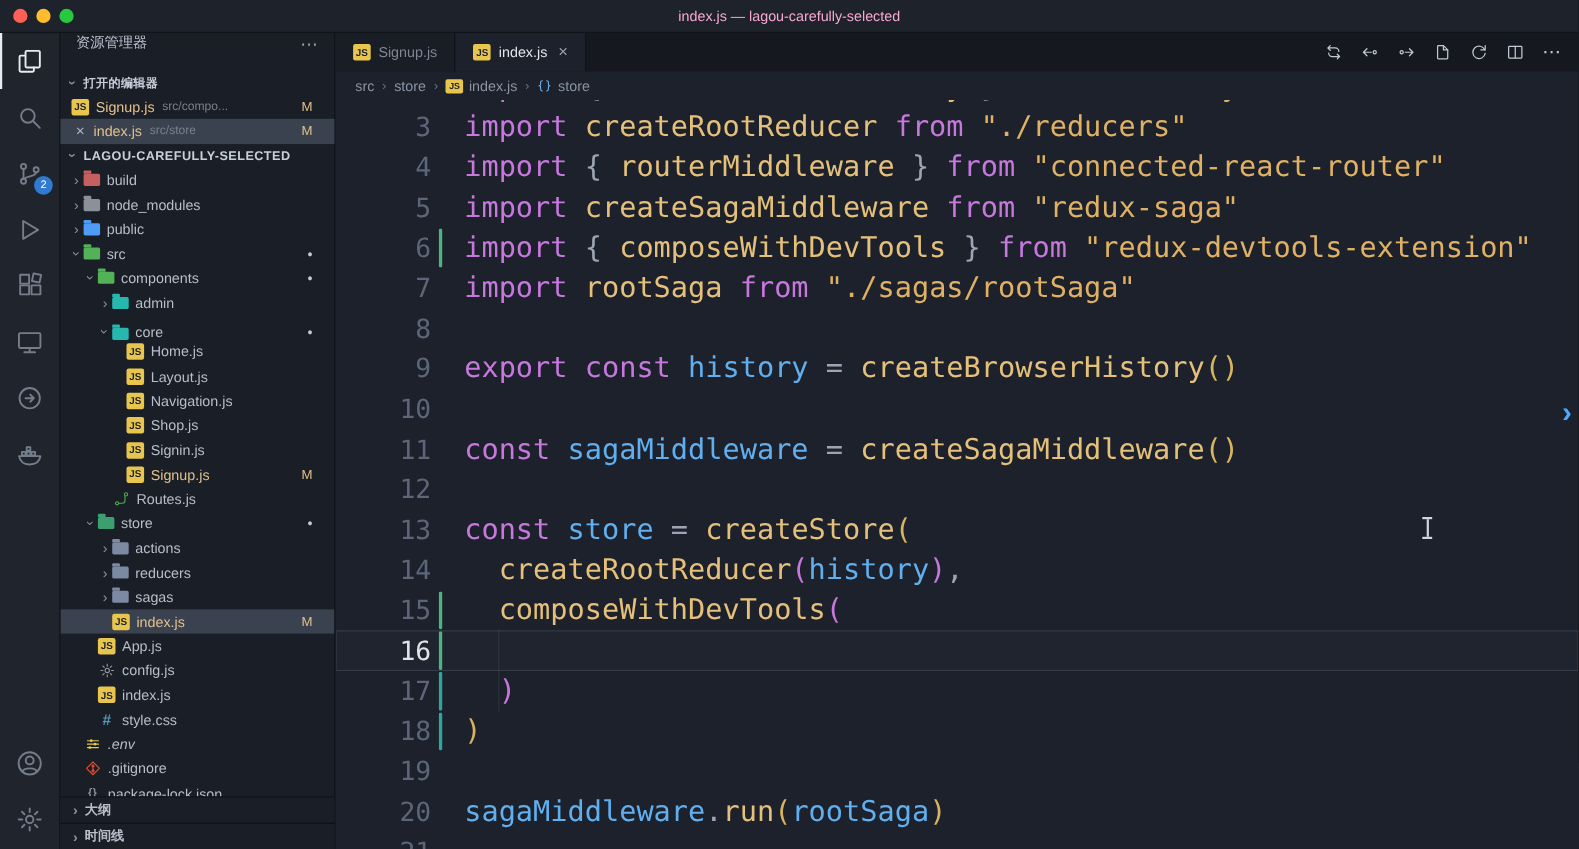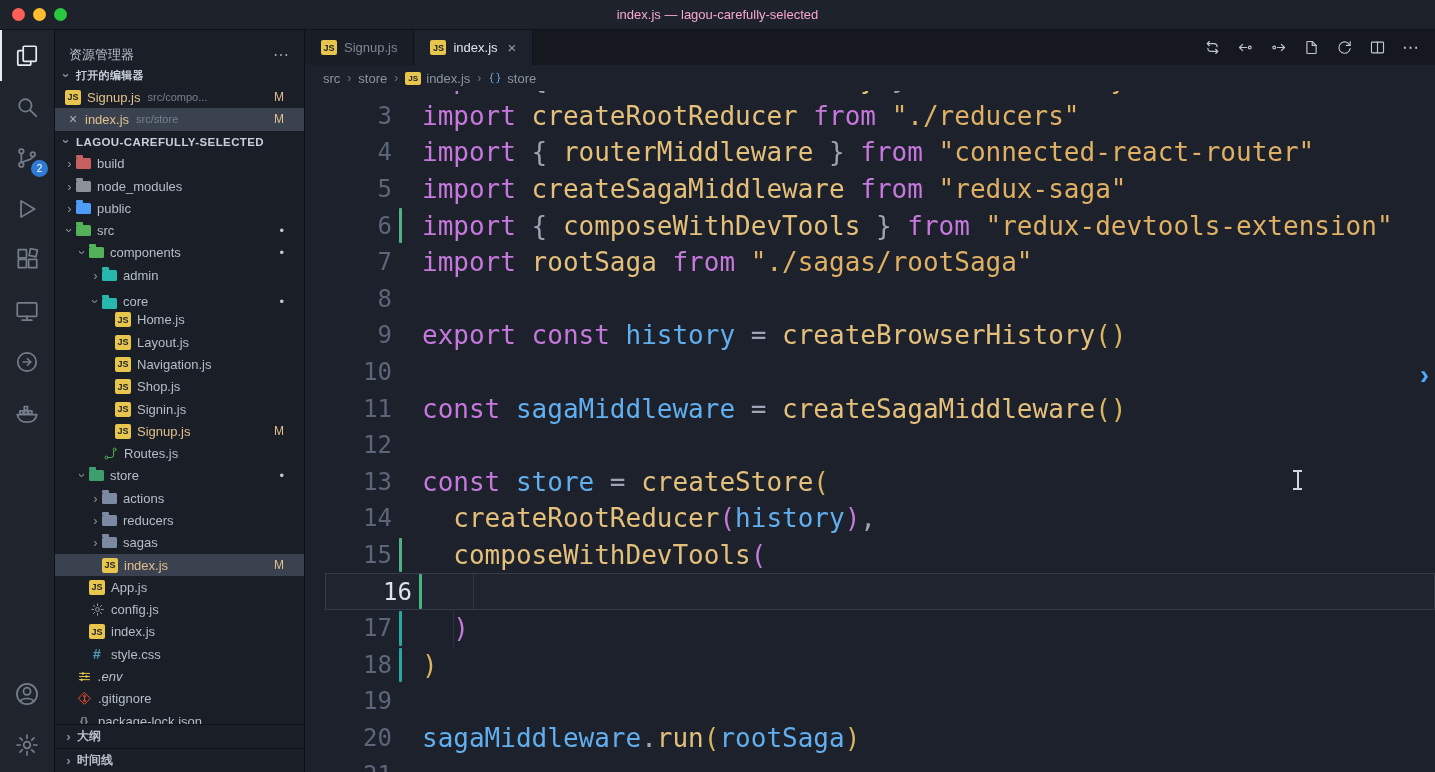--- a/index.html
+++ b/index.html
@@ -20,21 +20,21 @@
   
   .activitybar{flex:0 0 55px;background:#20242d;border-right:1px solid #0d1015;display:flex;flex-direction:column;}
   #activity-top{flex:1;}
   .aitem{width:54px;height:51px;display:flex;align-items:center;justify-content:center;color:#747d8a;position:relative;cursor:pointer;}
   .aitem.active{color:#e8ebf0;box-shadow:inset 2px 0 0 #e8ebf0;}
   .abadge{position:absolute;right:6px;bottom:6px;background:var(--badge-bg);color:#fff;font-size:10px;width:17px;height:17px;border-radius:50%;display:flex;align-items:center;justify-content:center;}
   #activity-bottom{padding-bottom:2px;}
 
   
   .sidebar{flex:0 0 250px;background:#1a1e26;border-right:1px solid #0d1015;position:relative;display:flex;flex-direction:column;font-size:13px;color:#aeb6c2;min-height:0;}
-  .sidebar-header{flex:0 0 34px;display:flex;align-items:flex-end;justify-content:space-between;padding:0 14px;color:#b9c0cb;font-size:13px;font-family:Liberation Serif, serif;}
+  .sidebar-header{flex:0 0 34px;display:flex;align-items:flex-start;justify-content:space-between;padding:0 14px;color:#b9c0cb;font-size:13px;font-family:Liberation Serif, serif;}
   .sh-more{color:#9aa1ab;font-size:16px;letter-spacing:1px;cursor:pointer;}
   .sechdr{height:22px;display:flex;align-items:center;gap:3px;padding-left:5px;font-size:11px;font-weight:bold;color:#c8cfda;letter-spacing:.3px;}
   .sechdr.root{font-size:11.5px;letter-spacing:.4px;}
   .chev{display:inline-block;width:13px;text-align:center;color:#8a93a0;font-size:13px;flex:0 0 13px;}
   .chev.open{transform:rotate(90deg);}
   .oerow,.trow{height:22.3px;display:flex;align-items:center;position:relative;padding-right:6px;cursor:pointer;white-space:nowrap;}
   .oerow{padding-left:10px;}
   .oerow.selected,.trow.selected{background:var(--selection);}
   .close{width:16px;text-align:center;color:#aab2bd;margin-right:4px;font-size:14px;flex:0 0 16px;}
   .fi{display:inline-flex;align-items:center;justify-content:center;width:16px;height:16px;margin-right:6px;flex:0 0 16px;font-family:"Liberation Sans",sans-serif;}
@@ -70,21 +70,21 @@
   .breadcrumbs{flex:0 0 26px;display:flex;align-items:center;padding-left:18px;font-size:13px;color:#8a94a3;gap:7px;}
   .bc-item{display:flex;align-items:center;gap:5px;cursor:pointer;}
   .bc-sep{color:#6b7483;font-size:12px;}
   .bc-symbol-wrap{color:#75beff;display:inline-flex;}
   .breadcrumbs .fi{margin-right:0;width:14px;height:14px;}
   .breadcrumbs .fi-js{width:13px;height:13px;font-size:8px;}
 
   .code-viewport{flex:1;overflow:hidden;position:relative;font-family:"DejaVu Sans Mono",monospace;font-size:26px;}
   .code-inner{margin-top:-30px;}
   .line{height:36.6px;position:relative;display:flex;align-items:center;}
-  .line.current{box-shadow:inset 0 0 0 1px rgba(190,205,230,.14);background:rgba(255,255,255,.015);margin-left:20px;}
+  .line.current{box-shadow:inset 0 0 0 1px rgba(190,205,230,.14);background:rgba(255,255,255,.015);}
   .num{flex:0 0 87px;width:87px;text-align:right;font-size:24px;color:#5c6678;}
   .line.current .num{color:#dfe3ea;}
   .gitmark{position:absolute;left:94px;top:1px;bottom:1px;width:3px;border-radius:1px;}
   .codetext{position:absolute;left:117px;white-space:pre;color:#abb2bf;}
   .tk-kw{color:var(--keyword);}
   .tk-fn{color:var(--function-name);}
   .tk-var{color:var(--variable);}
   .tk-str{color:var(--string);}
   .tk-pun{color:var(--punctuation);}
   .tk-brY{color:var(--bracket-yellow);}

